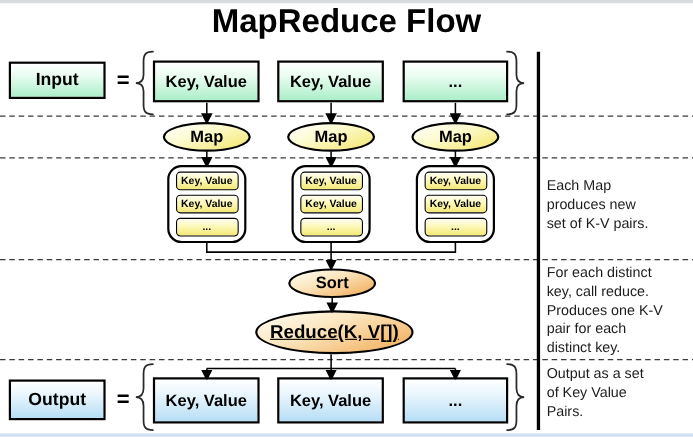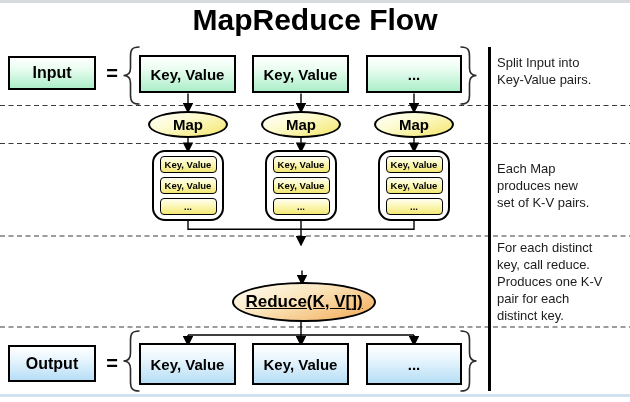--- a/index.html
+++ b/index.html
@@ -122,32 +122,34 @@
     <div class="stack-item">Key, Value</div>
     <div class="stack-item">Key, Value</div>
     <div class="stack-item">...</div>
   </div>
   <div class="stack" style="left:378px;top:150px;">
     <div class="stack-item">Key, Value</div>
     <div class="stack-item">Key, Value</div>
     <div class="stack-item">...</div>
   </div>
 
+  <div class="ellipse orange" style="left:262px;top:243.5px;width:80px;height:27px;font-size:15px;">Sort</div>
   <div class="ellipse orange" style="left:232px;top:282px;width:144px;height:40px;font-size:17px;text-decoration:underline;">Reduce(K, V[])</div>
 
   <div class="nodebox blue label-big" style="left:8px;top:345px;width:88px;height:37px;">Output</div>
   <div class="eq" style="left:100px;top:352px;">=</div>
   <div class="nodebox blue kv-big" style="left:139px;top:343px;width:97px;height:42px;">Key, Value</div>
   <div class="nodebox blue kv-big" style="left:252px;top:343px;width:97px;height:42px;">Key, Value</div>
   <div class="nodebox blue kv-big" style="left:366px;top:343px;width:96px;height:42px;">...</div>
 
-  <div class="ann" style="top:54px;">Split Input into
-Key-Value pairs.</div>
   <div class="ann" style="top:160px;">Each Map
 produces new
 set of K-V pairs.</div>
   <div class="ann" style="top:239px;">For each distinct
 key, call reduce.
 Produces one K-V
 pair for each
 distinct key.</div>
+  <div class="ann" style="top:331px;">Output as a set
+of Key Value
+Pairs.</div>
 
 </div>
 
 </body></html>

